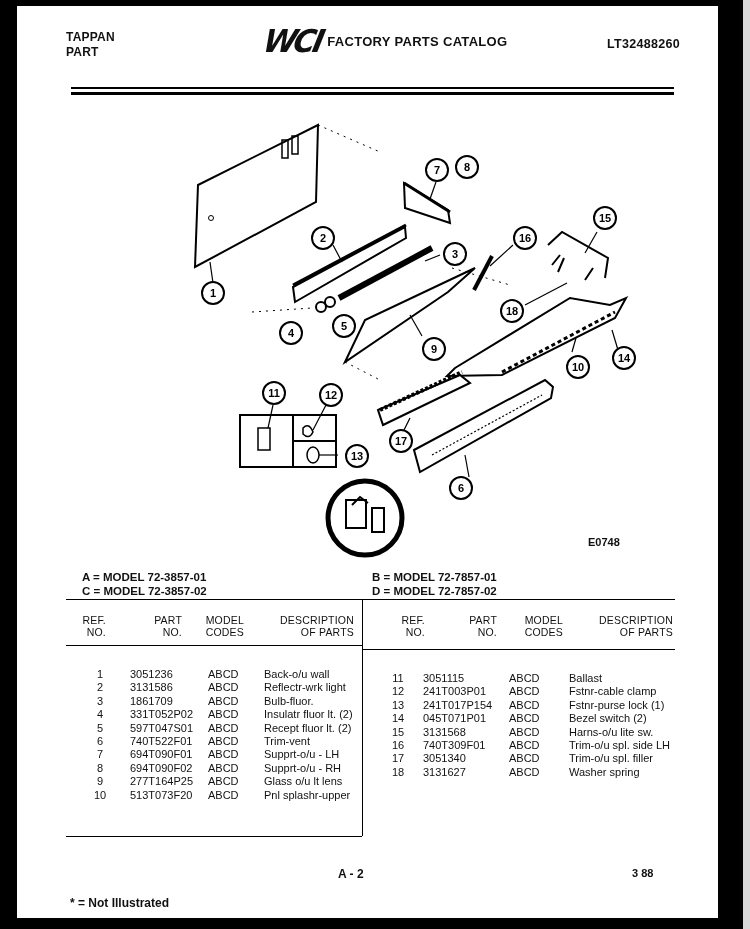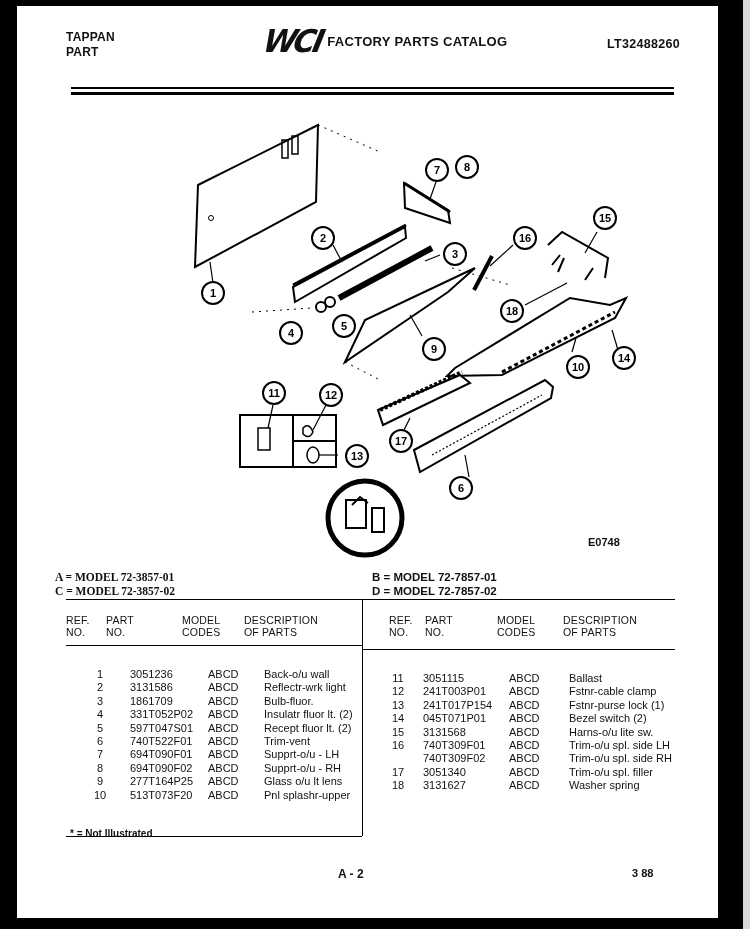--- a/index.html
+++ b/index.html
@@ -11,33 +11,33 @@
   .hdr-left { left:66px; top:30px; font-weight:bold; font-size:12px; line-height:15px; letter-spacing:0.2px; }
   .hdr-center { left:264px; top:27px; display:flex; align-items:center; gap:6px; }
   .logo { font-weight:900; font-style:italic; font-size:30px; letter-spacing:-3px; line-height:28px;
           transform:skewX(-12deg) scaleY(1.05); font-family:"DejaVu Sans", sans-serif; }
   .hdr-title { font-weight:bold; font-size:13px; letter-spacing:0.3px; }
   .hdr-right { left:607px; top:37px; font-weight:bold; font-size:12.5px; letter-spacing:0.3px; }
   .rule-double { left:71px; top:87px; width:603px; height:8px; border-top:2px solid #000; border-bottom:3px solid #000; box-sizing:border-box; }
   .diagram { left:160px; top:110px; width:520px; height:450px; }
   .fig-id { left:588px; top:536px; font-weight:bold; font-size:11px;text-align:center; }
   .model { font-weight:bold; font-size:11.5px; line-height:14px; }
-  .models-left { left:55px; top:570px;font-family:Liberation Serif, serif; }
+  .models-left { left:82px; top:570px; }
   .models-right { left:372px; top:570px; }
   .rule-top { left:66px; top:599px; width:609px; height:0; border-top:1.5px solid #000; }
   .vsep { left:362px; top:599px; width:0; height:237px; border-left:1.5px solid #000; }
   .tbl { position:absolute; border-collapse:collapse; font-size:11px; }
-  .tbl th { font-weight:normal; text-align:left; font-size:10.5px; line-height:12px; padding:0; vertical-align:top; letter-spacing:0.2px; }
+  .tbl th { font-weight:normal; text-align:right; font-size:10.5px; line-height:12px; padding:0; vertical-align:top; letter-spacing:0.2px; }
   .tbl-left { left:66px; top:614px; }
   .tbl-right { left:368px; top:614px; }
   .hdr-rule { position:absolute; height:0; border-top:1.5px solid #000; }
   .rows { position:absolute; border-collapse:collapse; font-size:11px; }
   .rows td { padding:0; height:13.4px; line-height:13.4px; white-space:nowrap; }
   .c-ref { text-align:center; }
-  .foot-note { left:70px; top:828px; font-size:10px; font-weight:bold; }
+  .foot-note { left:70px; top:896px; font-size:12px; font-weight:bold; }
   .foot-page { left:338px; top:867px; font-size:12px; font-weight:bold; }
   .foot-date { left:632px; top:867px; font-size:11px; font-weight:bold; }
   .bottom-rule { left:66px; top:836px; width:296px; border-top:1.5px solid #000; }
 </style>
 </head>
 <body>
 
 <div class="edge-strip"></div>
 <div class="page"></div>
 
@@ -371,26 +371,20 @@
         <td>ABCD</td>
         <td>Harns-o/u lite sw.</td>
       </tr>
     <tr>
         <td class="c-ref">16</td>
         <td style="padding-left:14px">740T309F01</td>
         <td>ABCD</td>
         <td>Trim-o/u spl. side LH</td>
       </tr>
     <tr>
-        <td class="c-ref"></td>
-        <td style="padding-left:14px">740T309F02</td>
-        <td>ABCD</td>
-        <td>Trim-o/u spl. side RH</td>
-      </tr>
-    <tr>
         <td class="c-ref">17</td>
         <td style="padding-left:14px">3051340</td>
         <td>ABCD</td>
         <td>Trim-o/u spl. filler</td>
       </tr>
     <tr>
         <td class="c-ref">18</td>
         <td style="padding-left:14px">3131627</td>
         <td>ABCD</td>
         <td>Washer spring</td>

